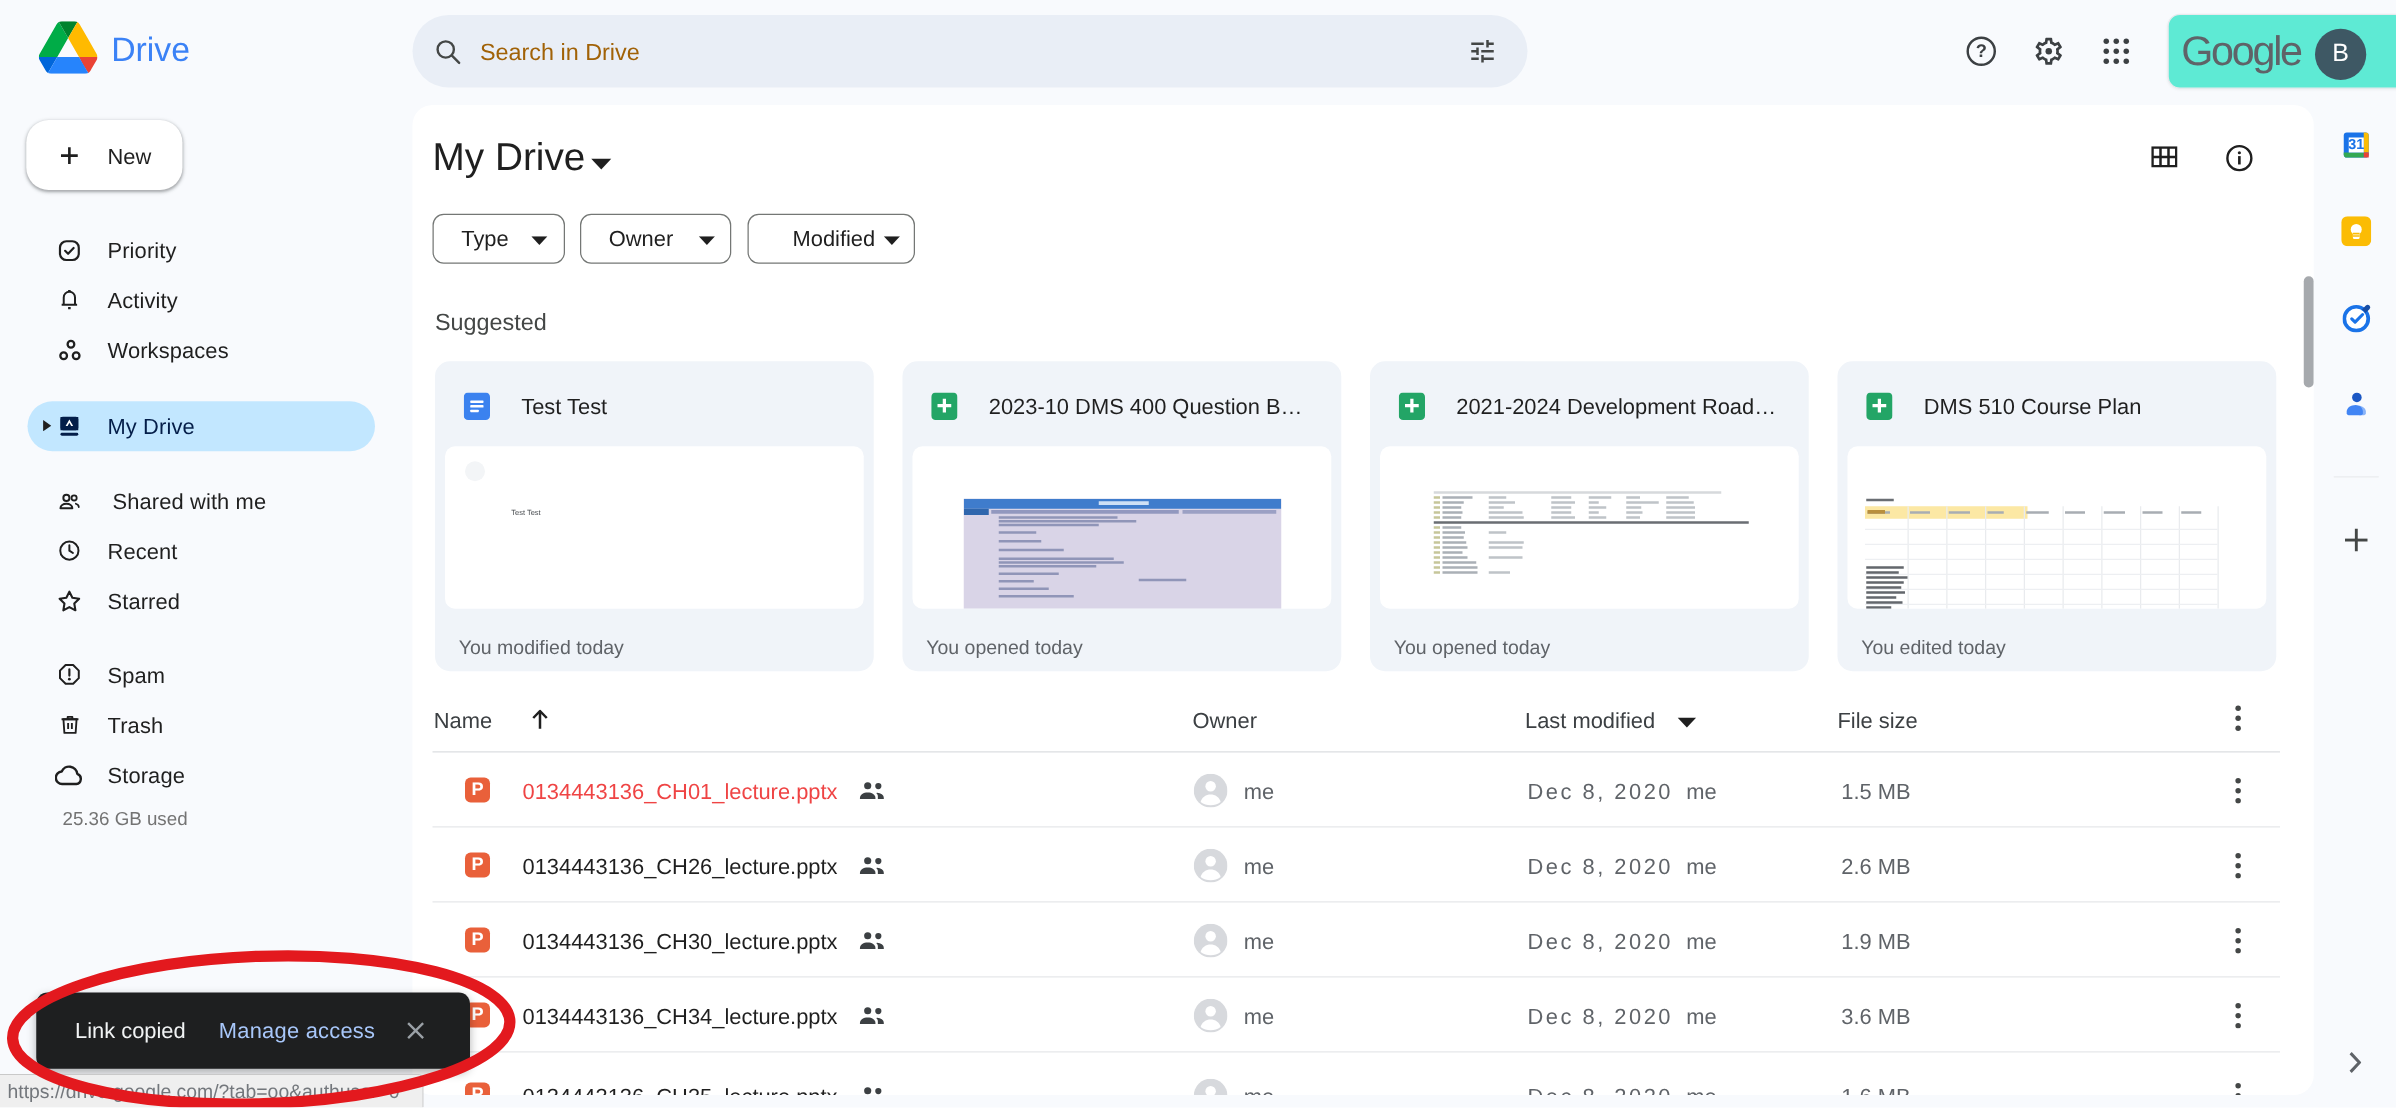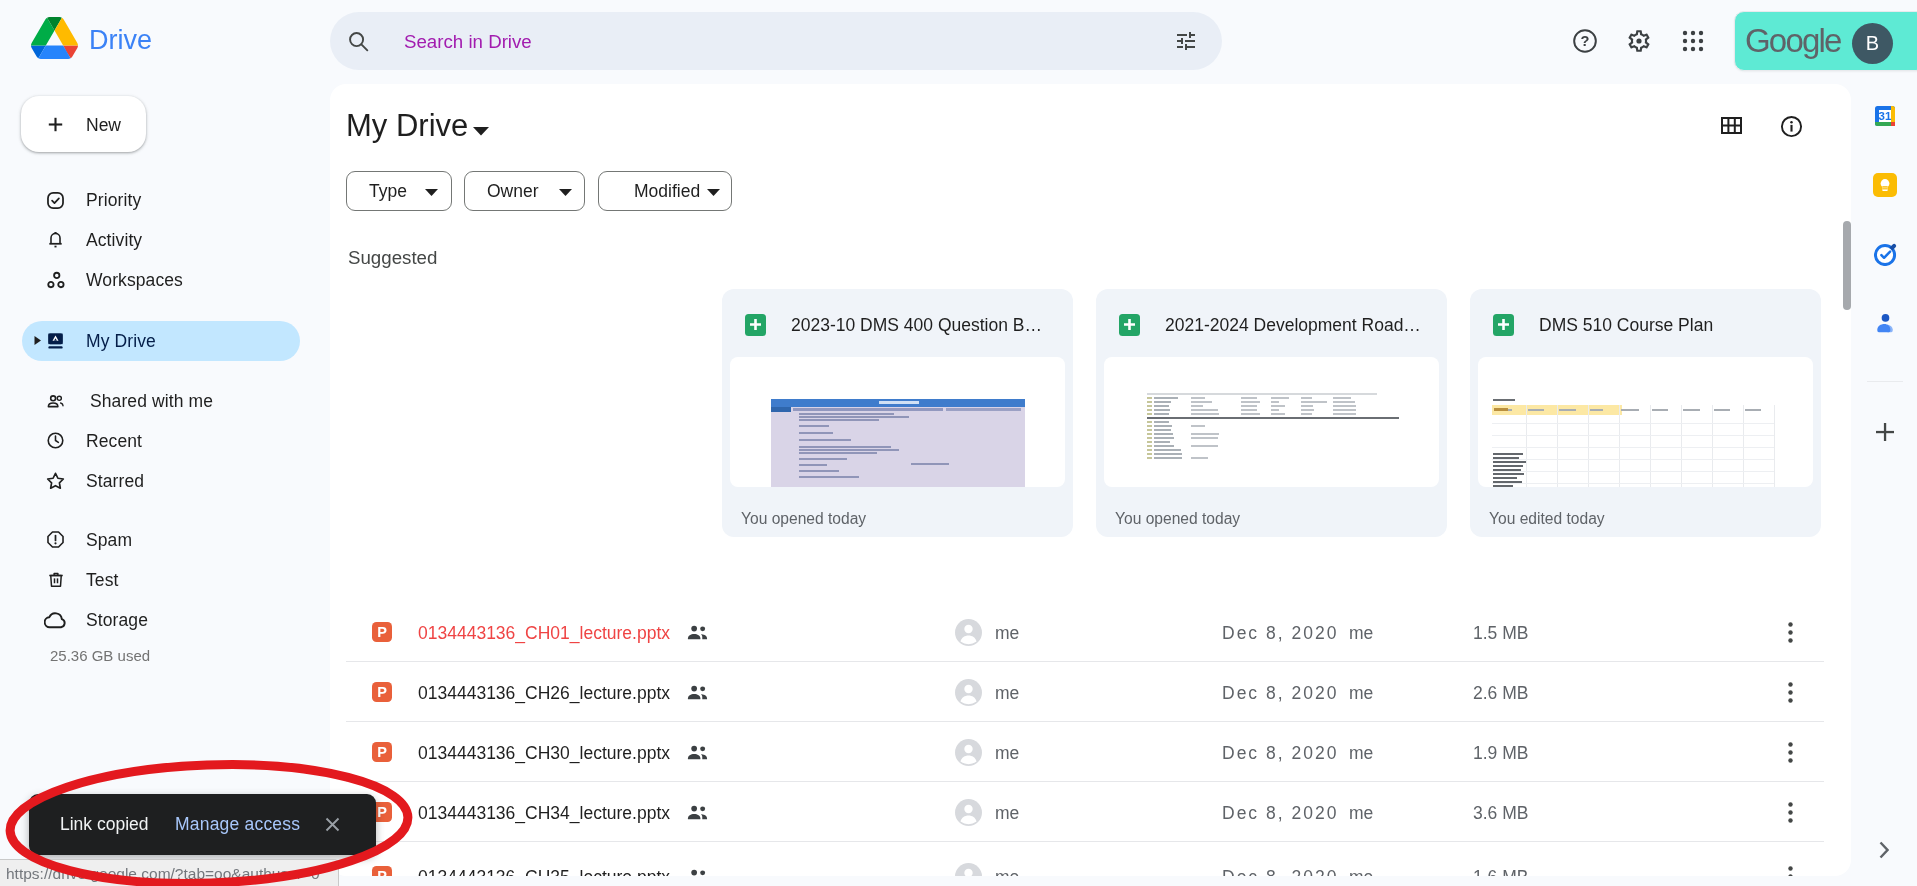--- a/index.html
+++ b/index.html
@@ -26,21 +26,21 @@
 <path d="m73.4 26.5-12.7-22c-.8-1.4-1.95-2.5-3.3-3.3l-13.75 23.8 16.15 28h27.45c0-1.55-.4-3.1-1.2-4.5z" fill="#ffba00"></path>
 </svg>
 </div>
 <div class="abs" style="left:89px;top:25px;font-size:27px;color:#3b82f6;letter-spacing:0">Drive</div>
 
 <div class="abs" style="left:330px;top:12px;width:892px;height:58px;border-radius:29px;background:#e9eef6">
   <svg class="ic abs" style="left:17px;top:18px" width="23" height="23" viewBox="0 0 24 24">
       <circle cx="10" cy="10" r="6.8" fill="none" stroke="#444746" stroke-width="2"></circle>
       <line x1="15" y1="15" x2="21.2" y2="21.2" stroke="#444746" stroke-width="2" stroke-linecap="round"></line>
     </svg>
-  <div class="abs" style="left:74px;top:19px;font-size:18.7px;color:#a21caf">Search in Drive</div>
+  <div class="abs" style="left:54px;top:19px;font-size:18.7px;color:#a16207">Search in Drive</div>
   <svg class="ic abs" style="left:844px;top:17px" width="24" height="24" viewBox="0 0 24 24" fill="#444746">
       <path d="M3 17v2h6v-2H3zM3 5v2h10V5H3zm10 16v-2h8v-2h-8v-2h-2v6h2zM7 9v2H3v2h4v2h2V9H7zm14 4v-2H11v2h10zm-6-4h2V7h4V5h-4V3h-2v6z"></path>
     </svg>
 </div>
 
 <svg class="ic abs" style="left:1572px;top:28px" width="26" height="26" viewBox="0 0 24 24">
     <circle cx="12" cy="12" r="10" fill="none" stroke="#3c4043" stroke-width="1.8"></circle>
     <text x="12" y="16.6" text-anchor="middle" font-size="13.5" font-weight="bold" fill="#3c4043" font-family="Liberation Sans">?</text>
   </svg>
 <svg class="ic abs" style="left:1626px;top:28px" width="26" height="26" viewBox="0 0 24 24" fill="#3c4043">
@@ -134,21 +134,21 @@
     <circle cx="12" cy="16.8" r="1.4" fill="#1f1f1f" stroke="none"></circle>
   </svg>
 <div class="abs sbtxt" style="left:86px;top:530px">Spam</div>
 
 <svg class="ic abs" style="left:47px;top:570px" width="18" height="19" viewBox="0 0 24 24" fill="none" stroke="#1f1f1f" stroke-width="2">
     <path d="M5 6.5h14l-1 14.5H6z" stroke-linejoin="round"></path>
     <path d="M3 6.5h18M9.5 6.5V4h5v2.5" stroke-linejoin="round"></path>
     <line x1="10" y1="10.5" x2="10" y2="17"></line>
     <line x1="14" y1="10.5" x2="14" y2="17"></line>
   </svg>
-<div class="abs sbtxt" style="left:86px;top:570px">Test</div>
+<div class="abs sbtxt" style="left:86px;top:570px">Trash</div>
 
 <svg class="ic abs" style="left:44px;top:612px" width="23" height="17" viewBox="0 0 24 17" fill="none" stroke="#1f1f1f" stroke-width="2">
     <path d="M6.2 15.5a5.2 5.2 0 0 1-.6-10.4A6.8 6.8 0 0 1 18.6 7a4.4 4.4 0 0 1-.8 8.5z" stroke-linejoin="round"></path>
   </svg>
 <div class="abs sbtxt" style="left:86px;top:610px">Storage</div>
 <div class="abs" style="left:50px;top:647px;font-size:15px;color:#737373">25.36 GB used</div>
 
 <div id="canvas" class="abs" style="left:330px;top:84px;width:1521px;height:792px;background:#fff;border-radius:16px;overflow:hidden">
 
 <div class="abs" style="left:16px;top:24px;font-size:31px;color:#1f1f1f">My Drive</div>
@@ -172,20 +172,34 @@
       </svg></div>
 <div class="chip" style="left:134px;top:87px;width:121px"><span style="margin-left:22px">Owner</span><svg class="crt" style="left:94px;top:17px" width="13" height="7.5" viewBox="0 0 14 8">
         <path d="M0 0h14L7 7.5z" fill="#1f1f1f"></path>
       </svg></div>
 <div class="chip" style="left:268px;top:87px;width:134px"><span style="margin-left:35px">Modified</span><svg class="crt" style="left:108px;top:17px" width="13" height="7.5" viewBox="0 0 14 8">
         <path d="M0 0h14L7 7.5z" fill="#1f1f1f"></path>
       </svg></div>
 
 <div class="abs" style="left:18px;top:163px;font-size:18.7px;color:#444746">Suggested</div>
 
+<div class="abs" style="left:18px;top:205px;width:351px;height:248px;border-radius:12px;background:#f0f4f9">
+<svg class="ic abs" style="left:23px;top:25px" width="21" height="22" viewBox="0 0 21 22">
+        <rect width="21" height="22" rx="3.5" fill="#3b82ef"></rect>
+        <rect x="5.2" y="6.3" width="10.6" height="2" rx="0.5" fill="#fff"></rect>
+        <rect x="5.2" y="10" width="10.6" height="2" rx="0.5" fill="#fff"></rect>
+        <rect x="5.2" y="13.7" width="6.8" height="2" rx="0.5" fill="#fff"></rect>
+      </svg>
+<div class="abs" style="left:69px;top:26px;font-size:17.5px;color:#1f1f1f;width:270px;white-space:nowrap;overflow:hidden">Test Test</div>
+<div class="abs" style="left:8px;top:68px;width:335px;height:130px;border-radius:8px;background:#fff;overflow:hidden">
+        <div class="abs" style="left:16px;top:12px;width:16px;height:16px;border-radius:50%;background:#f3f5f7"></div>
+<div class="abs" style="left:53px;top:51px;font-size:6px;color:#4a4e52">Test Test</div>
+      </div>
+<div class="abs" style="left:19px;top:221px;font-size:15.6px;color:#5f6368">You modified today</div>
+</div>
 <div class="abs" style="left:392px;top:205px;width:351px;height:248px;border-radius:12px;background:#f0f4f9">
 <svg class="ic abs" style="left:23px;top:25px" width="21" height="22" viewBox="0 0 21 22">
         <rect width="21" height="22" rx="3.5" fill="#23a566"></rect>
         <path d="M9.2 5h2.6v4.2H16v2.6h-4.2V16H9.2v-4.2H5V9.2h4.2z" fill="#fff"></path>
       </svg>
 <div class="abs" style="left:69px;top:26px;font-size:17.5px;color:#1f1f1f;width:270px;white-space:nowrap;overflow:hidden">2023-10 DMS 400 Question B…</div>
 <div class="abs" style="left:8px;top:68px;width:335px;height:130px;border-radius:8px;background:#fff;overflow:hidden">
         <div class="abs" style="left:41px;top:42px;width:254px;height:88px;background:#d9d4e7;overflow:hidden">
 <div class="abs" style="left:0;top:0;width:254px;height:8px;background:#3f7ccc"></div>
 <div class="abs" style="left:108px;top:2px;width:40px;height:3px;background:#cfe0f5"></div>
@@ -322,20 +336,40 @@
         <div class="abs" style="left:15px;top:112px;width:28px;height:2.2px;background:#63676c"></div>
         <div class="abs" style="left:15px;top:116px;width:31px;height:2.2px;background:#63676c"></div>
         <div class="abs" style="left:15px;top:120px;width:24px;height:2.2px;background:#63676c"></div>
         <div class="abs" style="left:15px;top:124px;width:29px;height:2.2px;background:#63676c"></div>
         <div class="abs" style="left:15px;top:128px;width:20px;height:2.2px;background:#63676c"></div>
 <div class="abs" style="left:16px;top:51px;width:14px;height:3px;background:#b98f3e"></div>
       </div>
 <div class="abs" style="left:19px;top:221px;font-size:15.6px;color:#5f6368">You edited today</div>
 </div>
 
+<div class="abs" style="left:0;top:464px;width:1521px;height:54px">
+      <div class="abs" style="left:16px;top:53px;width:1478px;height:1px;background:#dcdee1"></div>
+<div class="abs hdt" style="left:17px;top:18px">Name</div>
+<svg class="ic abs" style="left:94px;top:19px" width="16" height="17" viewBox="0 0 16 17" fill="none" stroke="#1f1f1f" stroke-width="2">
+        <path d="M8 16V2M2.6 7.4 8 1.8l5.4 5.6" stroke-linejoin="round"></path>
+      </svg>
+<div class="abs hdt" style="left:624px;top:18px">Owner</div>
+<div class="abs hdt" style="left:890px;top:18px">Last modified</div>
+<svg class="ic abs" style="left:1012px;top:26px" width="15" height="9" viewBox="0 0 15 9">
+        <path d="M0 0h15L7.5 8z" fill="#1f1f1f"></path>
+      </svg>
+<div class="abs hdt" style="left:1140px;top:18px">File size</div>
+<div class="abs" style="left:1458px;top:16px">
+        <svg class="ic" width="5" height="21" viewBox="0 0 5 21" fill="#444746">
+          <circle cx="2.5" cy="2.5" r="2.2"></circle>
+          <circle cx="2.5" cy="10.5" r="2.2"></circle>
+          <circle cx="2.5" cy="18.5" r="2.2"></circle>
+        </svg>
+      </div>
+</div>
     <div class="abs" style="left:0;top:518px;width:1521px;height:60px">
       <div class="abs" style="left:16px;top:59px;width:1478px;height:1px;background:#e6e7ea"></div>
 <div class="abs" style="left:42px;top:20px;width:20px;height:20px;border-radius:4.5px;background:#e9603a;color:#fff;font-size:14.5px;font-weight:bold;text-align:center;line-height:20px">P</div>
 <div class="abs" style="left:88px;top:21px;font-size:17.5px;color:#ef4444">0134443136_CH01_lecture.pptx</div>
 <div class="abs" style="left:357px;top:23px">
         <svg class="ic" width="21" height="15" viewBox="0 0 22 15" fill="#3c4043">
           <circle cx="7.5" cy="3.4" r="3"></circle>
           <path d="M1 13.6c0-2.9 3-4.6 6.5-4.6s6.5 1.7 6.5 4.6v1H1z"></path>
           <circle cx="16.4" cy="3.7" r="2.6"></circle>
           <path d="M15.5 9.3c2.9.2 5.5 1.8 5.5 4.3v1h-5v-2.5c0-1-.5-2-1.4-2.7z"></path>

